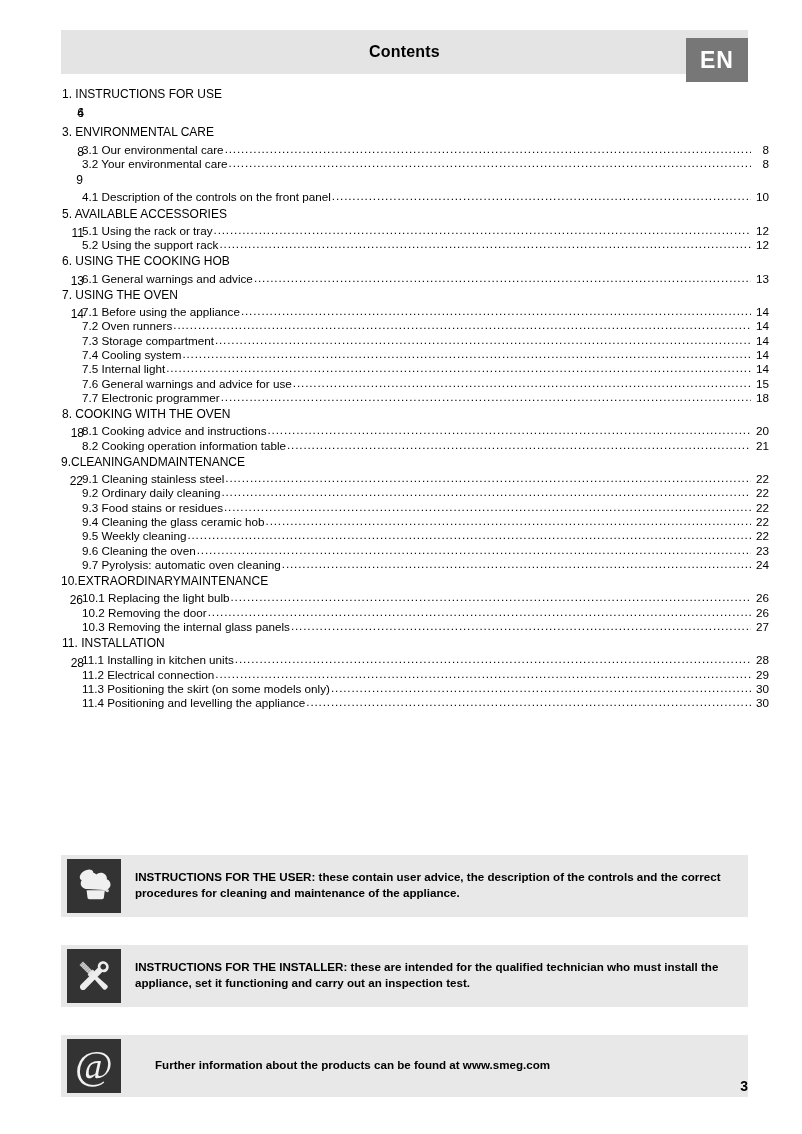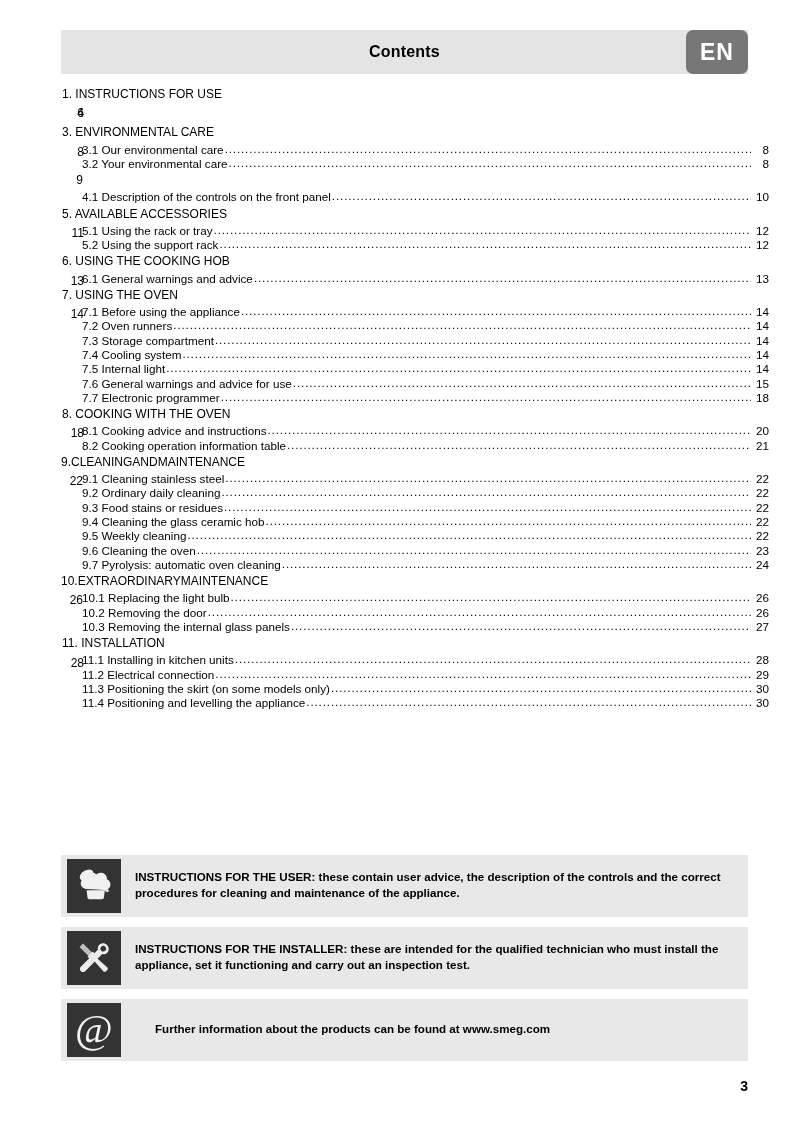--- a/index.html
+++ b/index.html
@@ -30,32 +30,31 @@
   }
   .header-title {
     font-size: 16px;
     font-weight: bold;
     letter-spacing: 0.2px;
     color: #000;
   }
   .lang-badge {
     position: absolute;
     right: 0px;
-    top: 0px;
+    top: 8px;
     width: 62px;
     height: 44px;
     background: #777777;
     color: #ffffff;
     font-size: 23px;
     font-weight: bold;
     display: flex;
     align-items: center;
     justify-content: center;
     letter-spacing: 1px;
-    border-radius: 7px;
   }
 
   
   .toc {
     position: absolute;
     left: 61px;
     top: 85px;
     width: 687px;
   }
   .toc-row {
@@ -112,21 +111,21 @@
   .legend {
     position: absolute;
     left: 61px;
     width: 687px;
   }
   .legend-box {
     position: relative;
     background: #e8e8e8;
     display: flex;
     align-items: stretch;
-    margin-bottom: 10px;
+    margin-bottom: 28px;
     min-height: 62px;
   }
   .legend-icon {
     width: 54px;
     height: 54px;
     margin: 4px 0 4px 6px;
     background: #333333;
     flex: 0 0 auto;
     display: flex;
     align-items: center;

